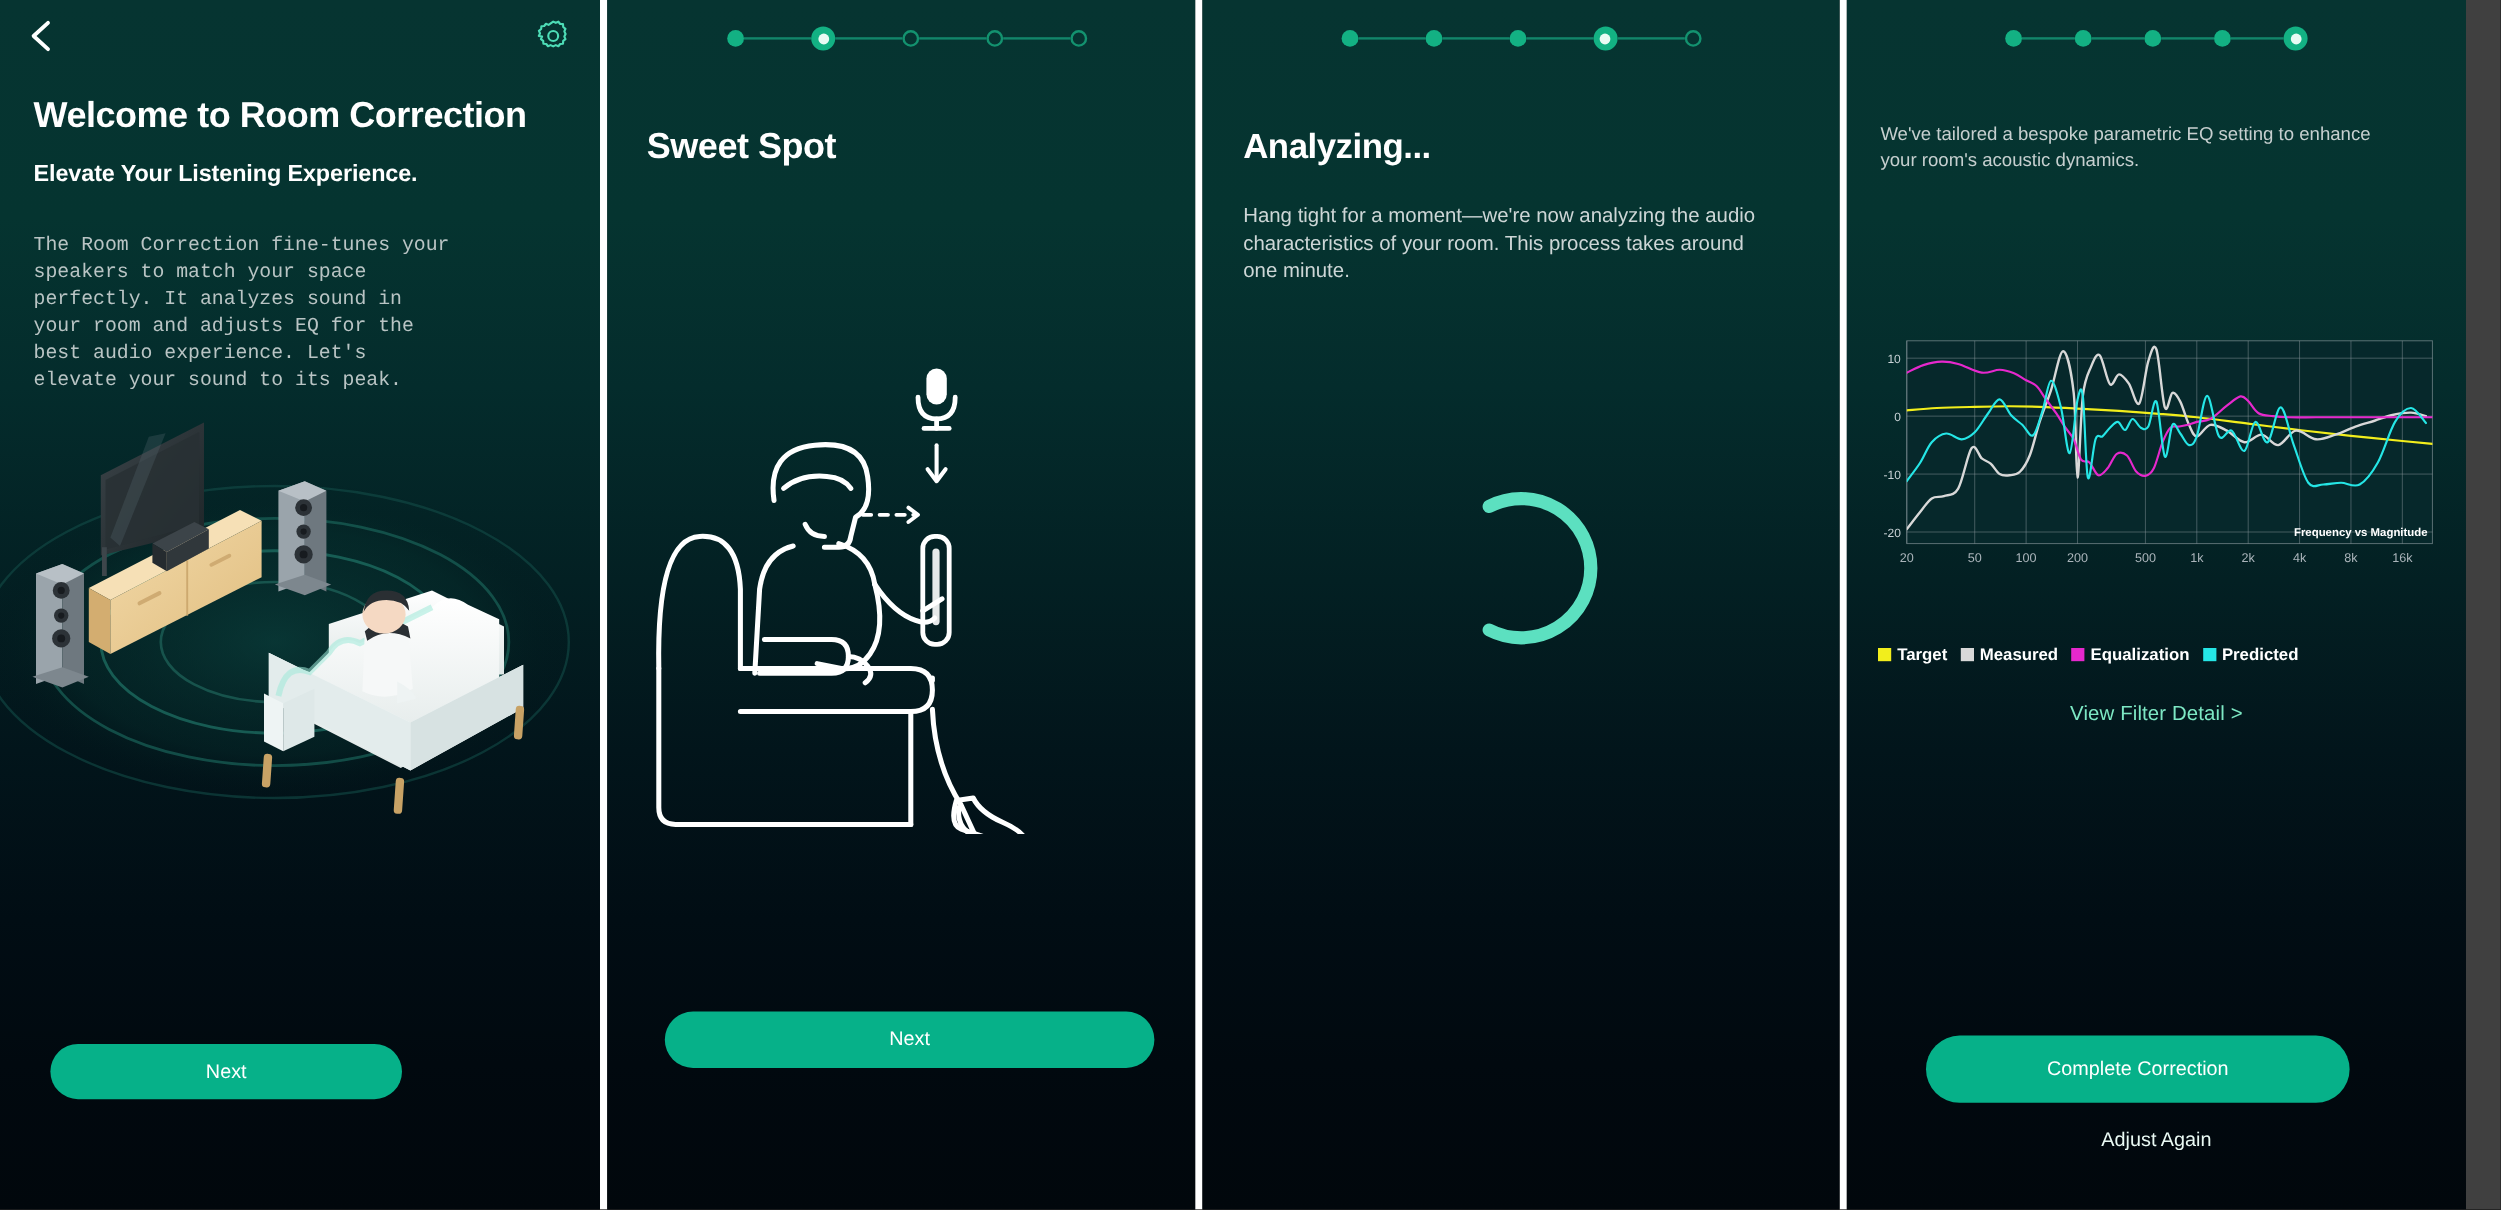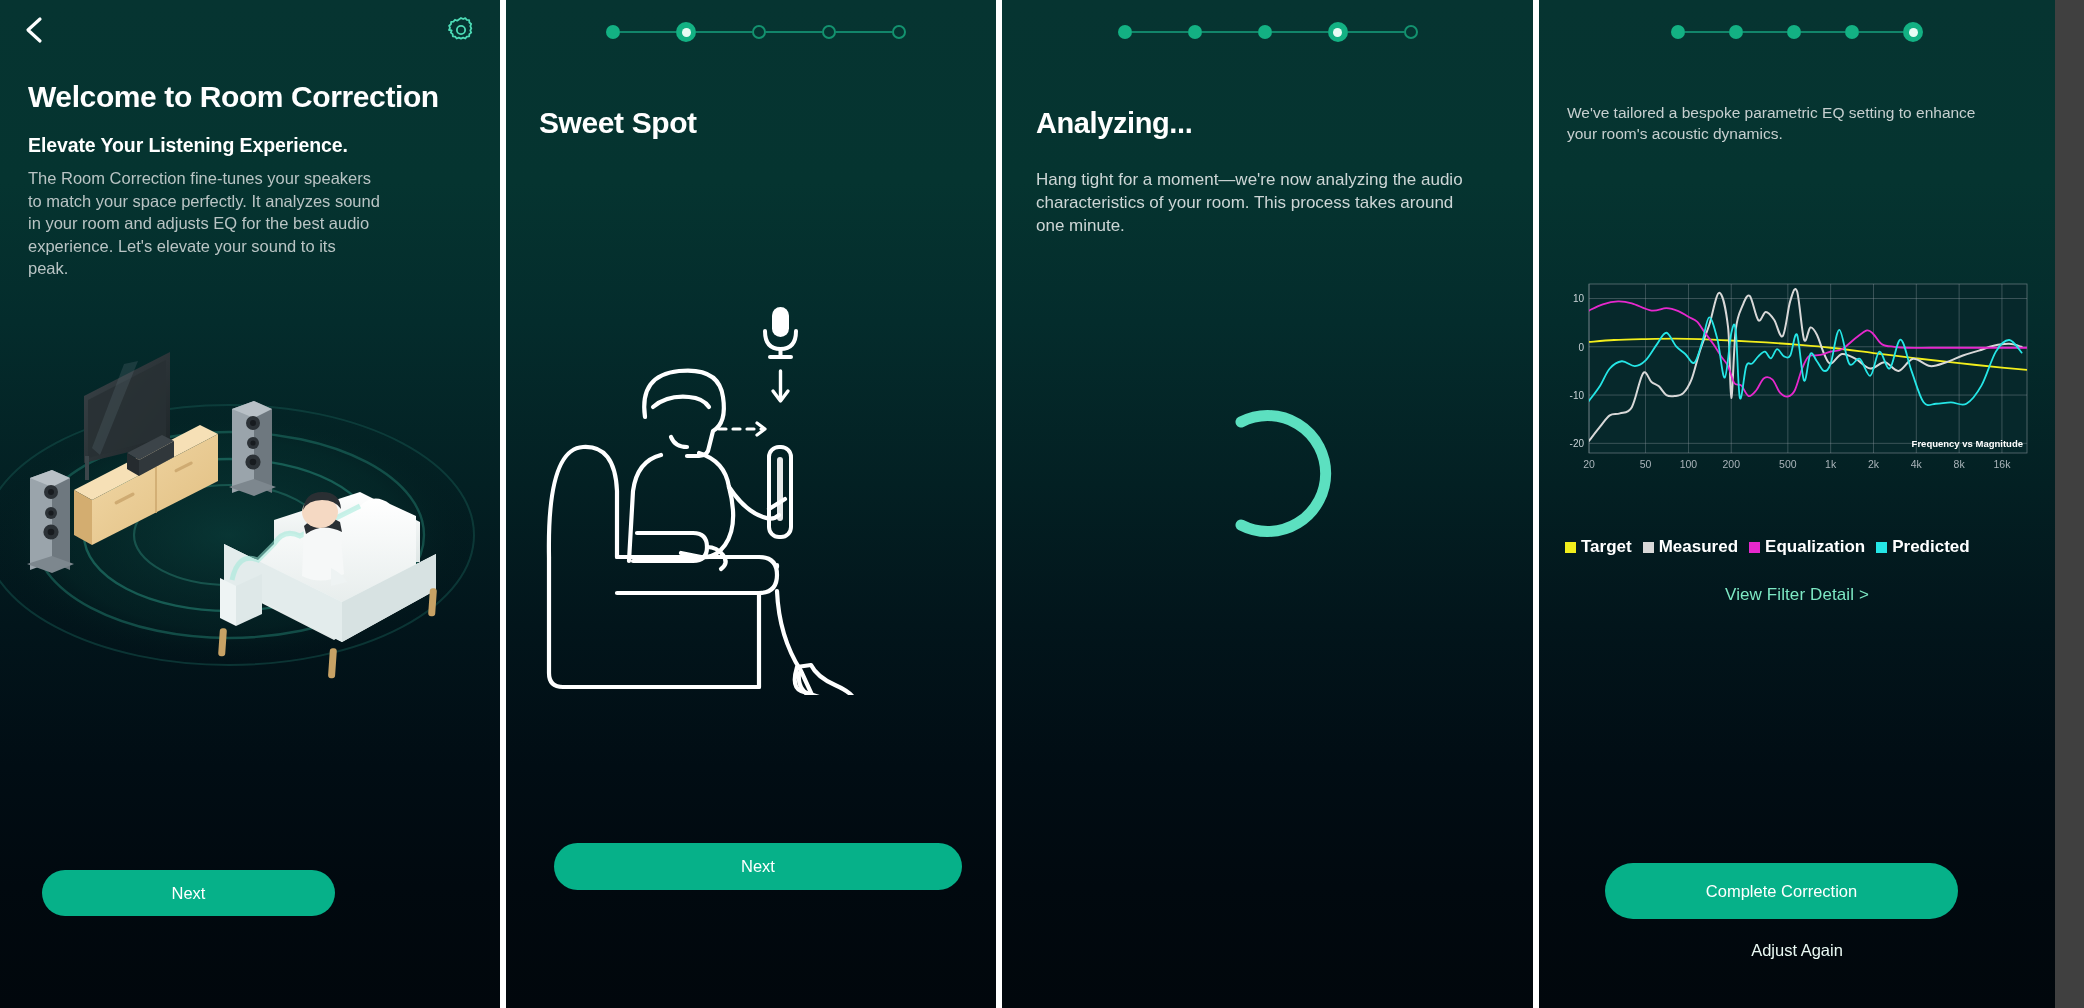--- a/index.html
+++ b/index.html
@@ -113,21 +113,21 @@
     font-weight: 700;
     margin-top: 18px;
     letter-spacing: -0.1px;
   }
   p.body {
     color: #b9c4c4;
     font-size: 16.5px;
     line-height: 22.5px;
     font-weight: 400;
   }
-  .p1 p.body { margin-top: 10px; max-width: 352px; }
+  .p1 p.body { margin-top: 36px; max-width: 352px; font-family: Liberation Mono, monospace; }
   .p2 p.body { margin-top: 28px; max-width: 440px; font-size: 17px; line-height: 23px; color: #cdd6d6;}
   .p3 p.body { margin-top: 26px; max-width: 445px; font-size: 17px; line-height: 23px; color: #cdd6d6;}
   .p4 p.body { margin-top: 20px; max-width: 418px; font-size: 15.5px; line-height: 21px; color: #c6cfcf;}
 
   
   .room-illo {
     position: absolute;
     left: -26px;
     top: 330px;
     width: 520px;
@@ -162,21 +162,21 @@
     width: 476px;
     height: 205px;
   }
   .chart-legend {
     position: absolute;
     left: 26px;
     top: 537px;
     display: flex;
     align-items: center;
     gap: 11px;
-    font-size: 17px;
+    font-size: 14px;
     color: #ffffff;
     font-weight: 700;
   }
   .leg-item { display: flex; align-items: center; gap: 5px; }
   .leg-swatch { width: 11px; height: 11px; flex: 0 0 auto; }
   .filter-link {
     position: absolute;
     left: 0; right: 0;
     top: 585px;
     text-align: center;

